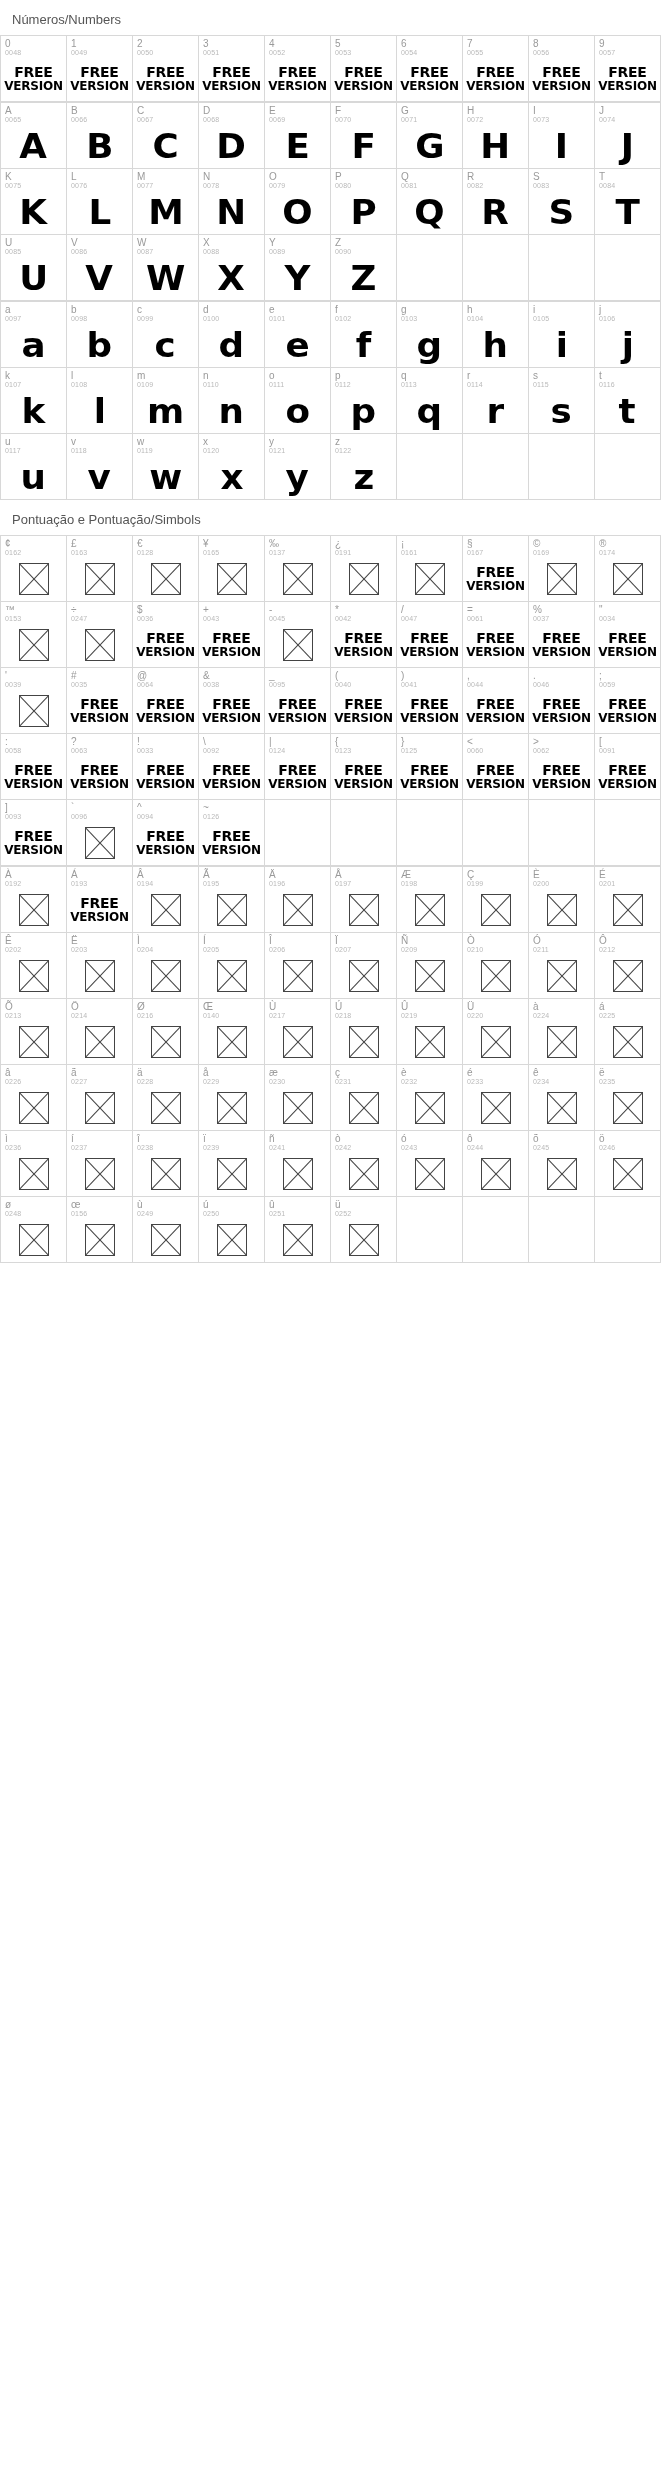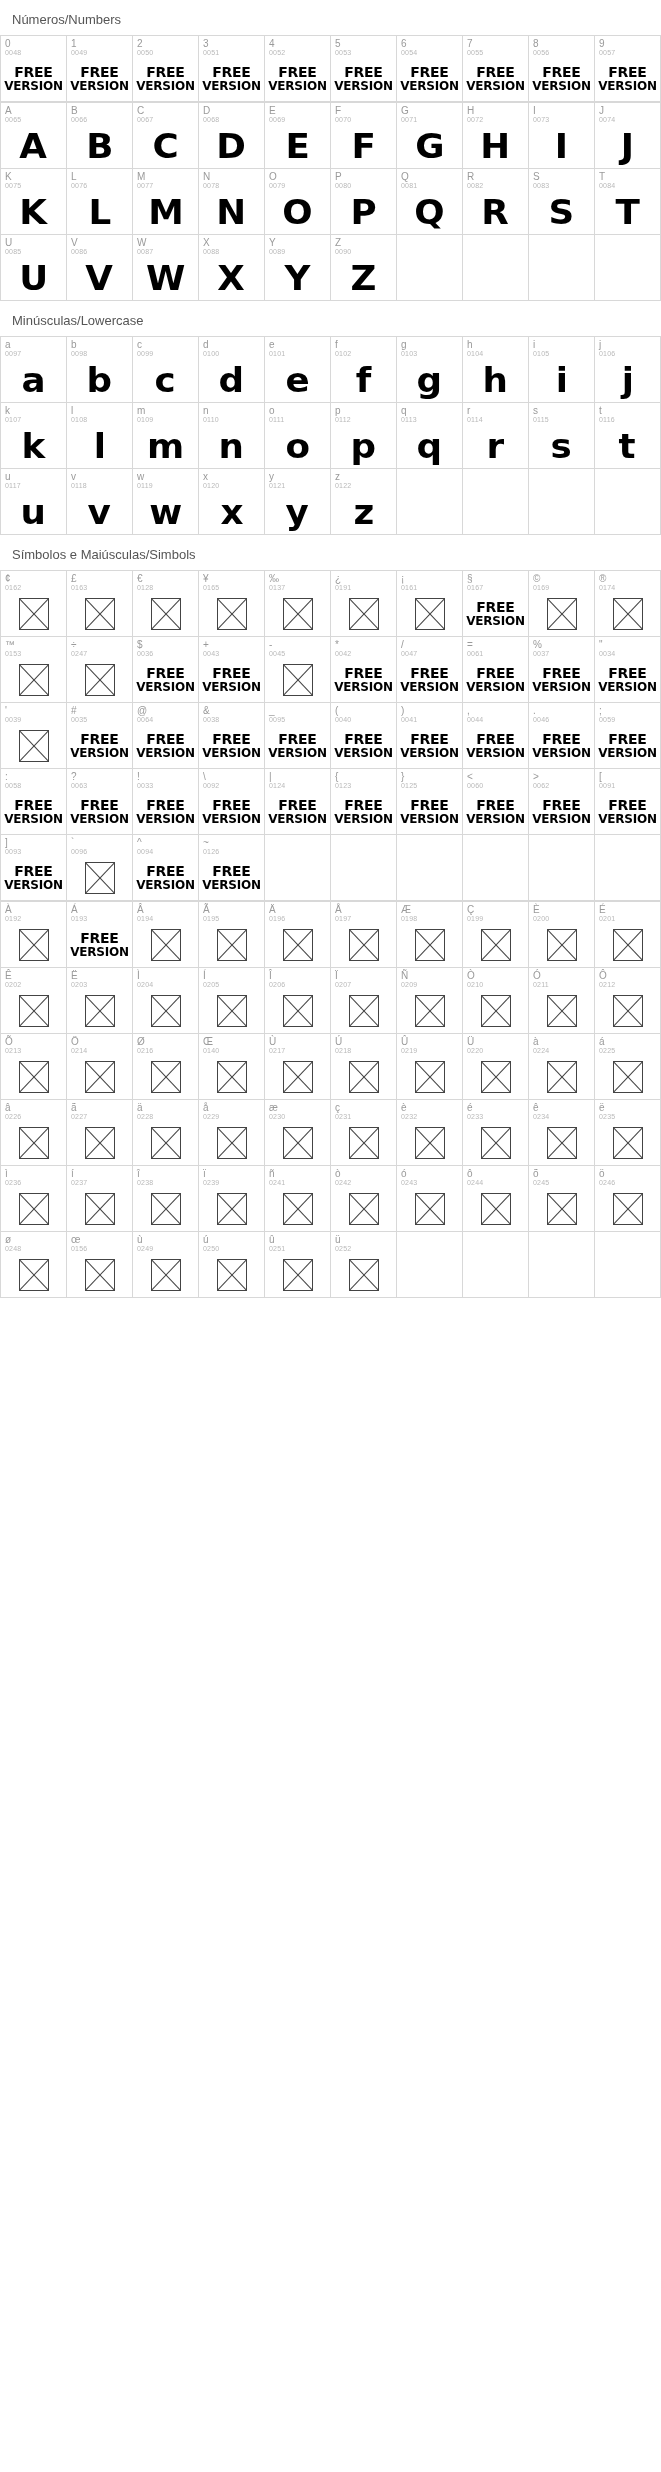--- a/index.html
+++ b/index.html
@@ -405,21 +405,20 @@
         <span class="code">0090</span>
         <div class="glyphwrap">
           <span class="glyph-letter">Z</span>
         </div>
       </div>
       <div class="cell empty"></div>
       <div class="cell empty"></div>
       <div class="cell empty"></div>
       <div class="cell empty"></div>
     </div>
-    <div class="section-title">Minúsculas/Lowercase</div>
     <div class="grid">
       <div class="cell">
         <span class="ch">a</span>
         <span class="code">0097</span>
         <div class="glyphwrap">
           <span class="glyph-letter">a</span>
         </div>
       </div>
       <div class="cell">
         <span class="ch">b</span>
@@ -594,21 +593,21 @@
         <span class="code">0122</span>
         <div class="glyphwrap">
           <span class="glyph-letter">z</span>
         </div>
       </div>
       <div class="cell empty"></div>
       <div class="cell empty"></div>
       <div class="cell empty"></div>
       <div class="cell empty"></div>
     </div>
-    <div class="section-title">Símbolos e Maiúsculas/Simbols</div>
+    <div class="section-title">Pontuação e Pontuação/Simbols</div>
     <div class="grid">
       <div class="cell">
         <span class="ch">¢</span>
         <span class="code">0162</span>
         <div class="glyphwrap">
           <span class="glyph-box"></span>
         </div>
       </div>
       <div class="cell">
         <span class="ch">£</span>

